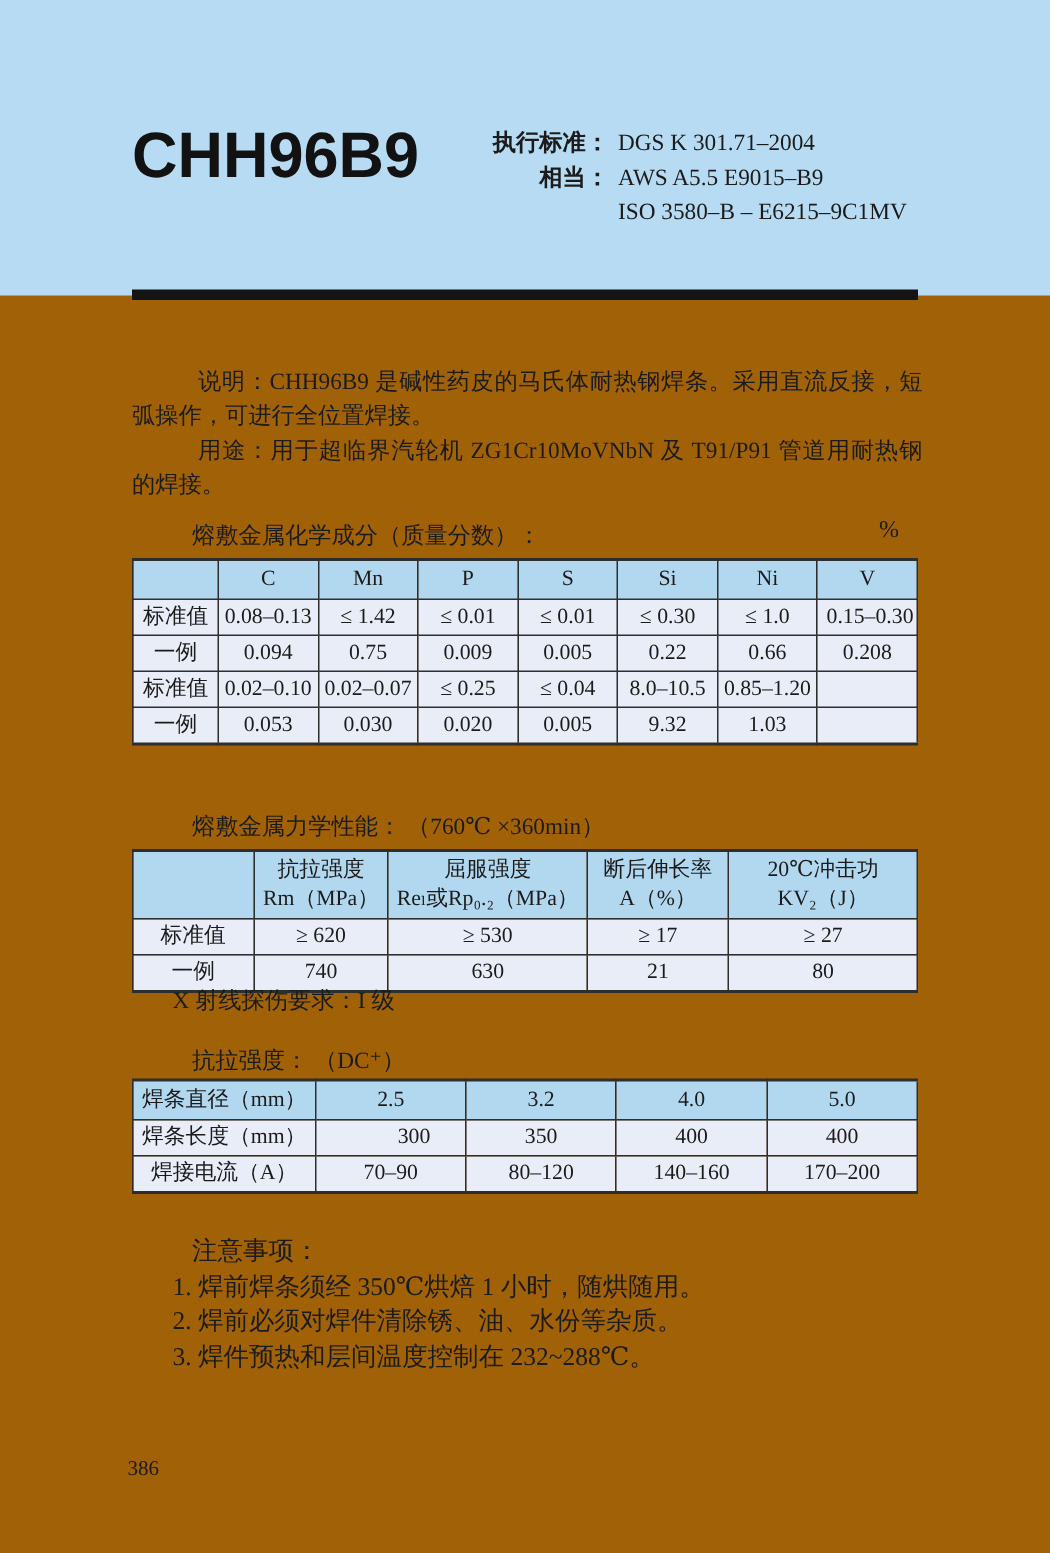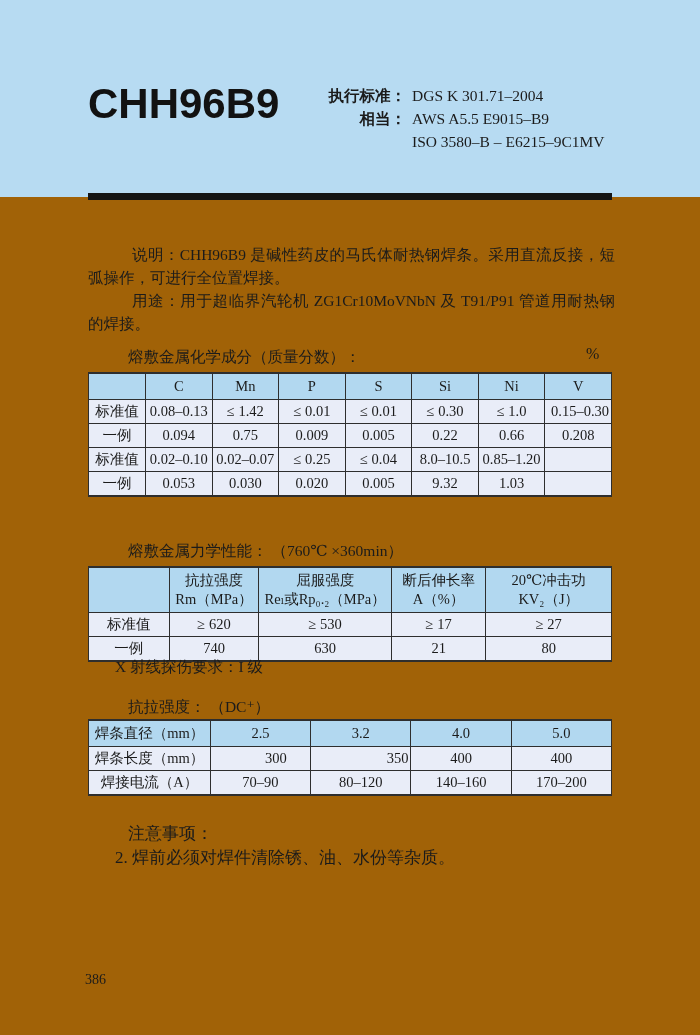--- a/index.html
+++ b/index.html
@@ -217,34 +217,36 @@
         <tr class="row-head">
           <td style="width: 23.3%;">焊条直径（mm）</td>
           <td style="width: 19.175%;">2.5</td>
           <td style="width: 19.175%;">3.2</td>
           <td style="width: 19.175%;">4.0</td>
           <td style="width: 19.175%;">5.0</td>
         </tr>
         <tr class="row-body">
           <td style="width: 23.3%;">焊条长度（mm）</td>
           <td style="width: 19.175%; padding-left: 33px;">300</td>
-          <td style="width: 19.175%; text-align: right;">350</td>
+          <td style="width: 19.175%;">350</td>
           <td style="width: 19.175%;">400</td>
           <td style="width: 19.175%;">400</td>
         </tr>
         <tr class="row-body">
           <td style="width: 23.3%;">焊接电流（A）</td>
           <td style="width: 19.175%;">70–90</td>
           <td style="width: 19.175%;">80–120</td>
           <td style="width: 19.175%;">140–160</td>
           <td style="width: 19.175%;">170–200</td>
         </tr>
       </tbody>
   </table>
 
   <div class="notes">
     <div class="lbl">注意事项：</div>
+    <div>1. 焊前焊条须经 350℃烘焙 1 小时，随烘随用。</div>
     <div>2. 焊前必须对焊件清除锈、油、水份等杂质。</div>
+    <div>3. 焊件预热和层间温度控制在 232~288℃。</div>
   </div>
 
   <div class="page-number">386</div>
 
 </div>
 
 </body></html>

